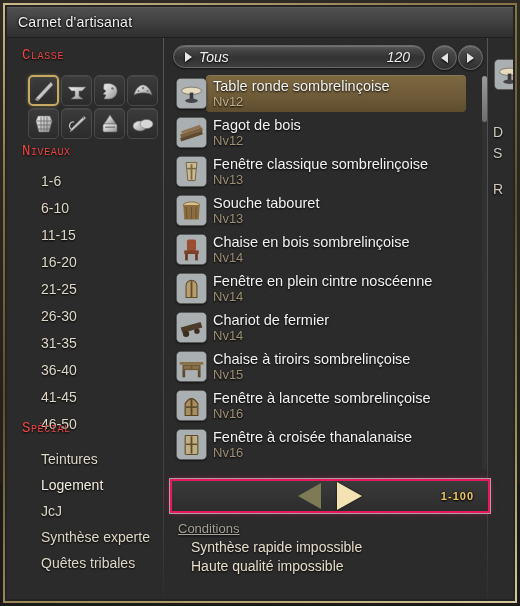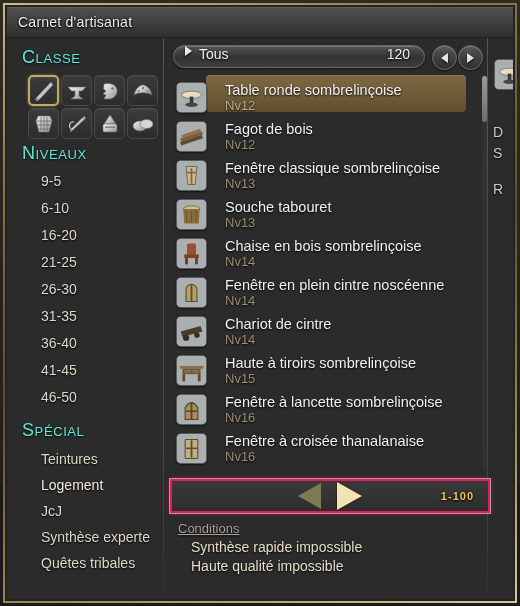--- a/index.html
+++ b/index.html
@@ -91,24 +91,24 @@
   
   .sidebar {
     position: absolute;
     left: 0; top: 0;
     width: 156px; height: 561px;
     box-sizing: border-box;
     padding: 0;
   }
   .section-head {
     position: absolute;
-    color: #5eead4;
-    font-family: Liberation Sans, sans-serif;
+    color: #ef4444;
+    font-family: Liberation Mono, monospace;
     font-variant: small-caps;
-    font-size: 18px;
+    font-size: 14px;
     letter-spacing: .6px;
     text-shadow: 0 1px 2px #000;
   }
   .sec-classe { left: 15px; top: 9px; }
   .sec-niveaux { left: 15px; top: 105px; }
   .sec-special { left: 15px; top: 382px; }
 
   
   .class-grid {
     position: absolute;
@@ -186,20 +186,22 @@
   .dropdown {
     position: absolute;
     left: 0; top: 0;
     width: 252px; height: 23px;
     box-sizing: border-box;
     border-radius: 12px;
     background: linear-gradient(180deg,#5a5a5a 0%, #474747 18%, #323232 55%, #3e3e3e 100%);
     border: 1px solid #6a6a6a;
     box-shadow: inset 0 1px 0 rgba(255,255,255,.16), 0 1px 2px rgba(0,0,0,.6);
     display: flex;
+    align-items: center;
+    font-style: italic;
   }
   .dropdown .caret {
     margin-left: 11px;
     width: 0; height: 0;
     border-left: 7px solid #e8e8e8;
     border-top: 5px solid transparent;
     border-bottom: 5px solid transparent;
     filter: drop-shadow(0 1px 1px #000);
   }
   .dropdown .dd-label {
@@ -234,23 +236,22 @@
   .item-list {
     position: absolute;
     left: 9px; top: 36px;
     width: 305px; height: 398px;
     overflow: hidden;
   }
   .item-row {
     position: relative;
     height: 39px;
     display: flex;
-    align-items: flex-end;
+    align-items: center;
     padding-left: 3px;
-    gap: 12px;
   }
   .item-row.selected .row-hl {
     position: absolute;
     left: 33px; right: 12px; top: 1px; bottom: 1px;
     border-radius: 4px;
     background: linear-gradient(180deg, #7d6840 0%, #6d5a37 60%, #5e4d2f 100%);
     box-shadow: inset 0 1px 0 rgba(255,255,255,.10);
   }
   .item-icon {
     width: 31px; height: 31px;
@@ -494,22 +495,23 @@
             <svg width="24" height="24" viewBox="0 0 24 24">
               <ellipse cx="9" cy="14" rx="7" ry="5" fill="url(#mg)" stroke="#6a6a6a" stroke-width="0.6"></ellipse>
               <ellipse cx="15.5" cy="12" rx="6.5" ry="4.6" fill="#d6d6d6" stroke="#6a6a6a" stroke-width="0.6"></ellipse>
             </svg>
           </span>
         </div>
       </div>
 
       <div class="section-head sec-niveaux">Niveaux</div>
       <div class="lvl-list">
-        <div class="lvl-item">9-5</div>
+        <div class="lvl-item">1-6</div>
         <div class="lvl-item">6-10</div>
+        <div class="lvl-item">11-15</div>
         <div class="lvl-item">16-20</div>
         <div class="lvl-item">21-25</div>
         <div class="lvl-item">26-30</div>
         <div class="lvl-item">31-35</div>
         <div class="lvl-item">36-40</div>
         <div class="lvl-item">41-45</div>
         <div class="lvl-item">46-50</div>
       </div>
 
       <div class="section-head sec-special">Spécial</div>
@@ -636,39 +638,39 @@
         <div class="item-row">
           <div class="item-icon">
             <svg viewBox="0 0 32 32">
                 <rect width="32" height="32" fill="#aab0b2"></rect>
                 <path d="M4 16 L26 10 L28 16 L6 22 Z" fill="#4a3b2a"></path>
                 <circle cx="10" cy="23" r="3.5" fill="#3a2e20"></circle>
                 <circle cx="22" cy="20" r="3" fill="#3a2e20"></circle>
               </svg>
           </div>
           <div class="item-text">
-            <div class="item-name">Chariot de cintre</div>
+            <div class="item-name">Chariot de fermier</div>
             <div class="item-lvl">Nv14</div>
           </div>
         </div>
 
         <div class="item-row">
           <div class="item-icon">
             <svg viewBox="0 0 32 32">
                 <rect width="32" height="32" fill="#aab0b2"></rect>
                 <rect x="3" y="11" width="26" height="3" fill="#8a6f47"></rect>
                 <rect x="6" y="14" width="20" height="6" fill="#6f5837"></rect>
                 <rect x="8" y="15.5" width="7" height="3" fill="#8a6f47"></rect>
                 <rect x="17" y="15.5" width="7" height="3" fill="#8a6f47"></rect>
                 <rect x="6" y="20" width="3" height="8" fill="#5d492e"></rect>
                 <rect x="23" y="20" width="3" height="8" fill="#5d492e"></rect>
               </svg>
           </div>
           <div class="item-text">
-            <div class="item-name">Haute à tiroirs sombrelinçoise</div>
+            <div class="item-name">Chaise à tiroirs sombrelinçoise</div>
             <div class="item-lvl">Nv15</div>
           </div>
         </div>
 
         <div class="item-row">
           <div class="item-icon">
             <svg viewBox="0 0 32 32">
                 <rect width="32" height="32" fill="#aab0b2"></rect>
                 <path d="M9 27 L9 14 Q16 3 23 14 L23 27 Z" fill="#a98e5e" stroke="#574526" stroke-width="1.3"></path>
                 <rect x="15" y="8" width="2" height="19" fill="#574526"></rect>

